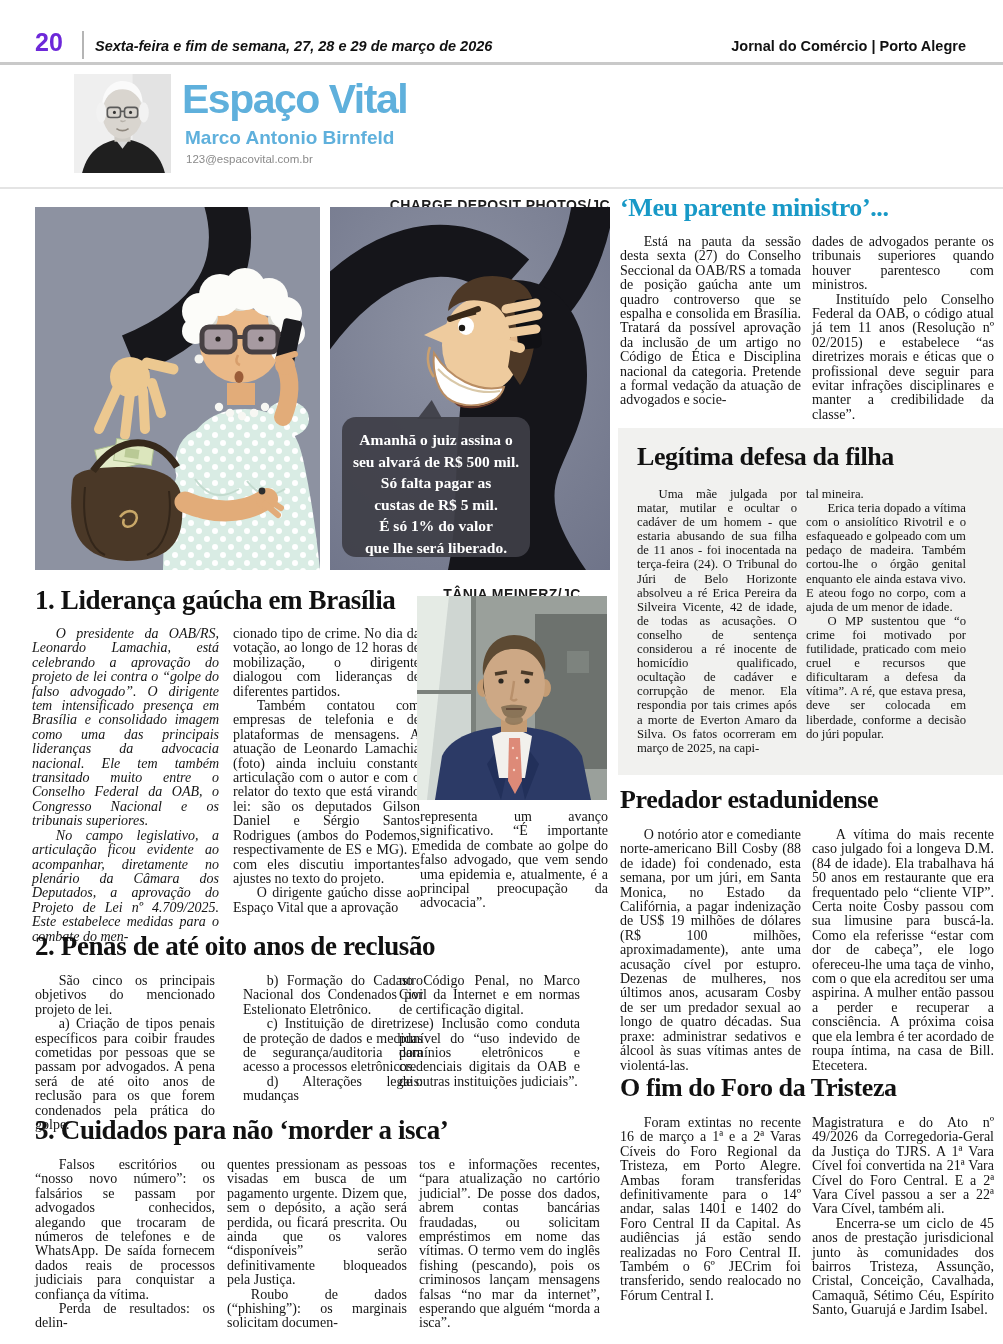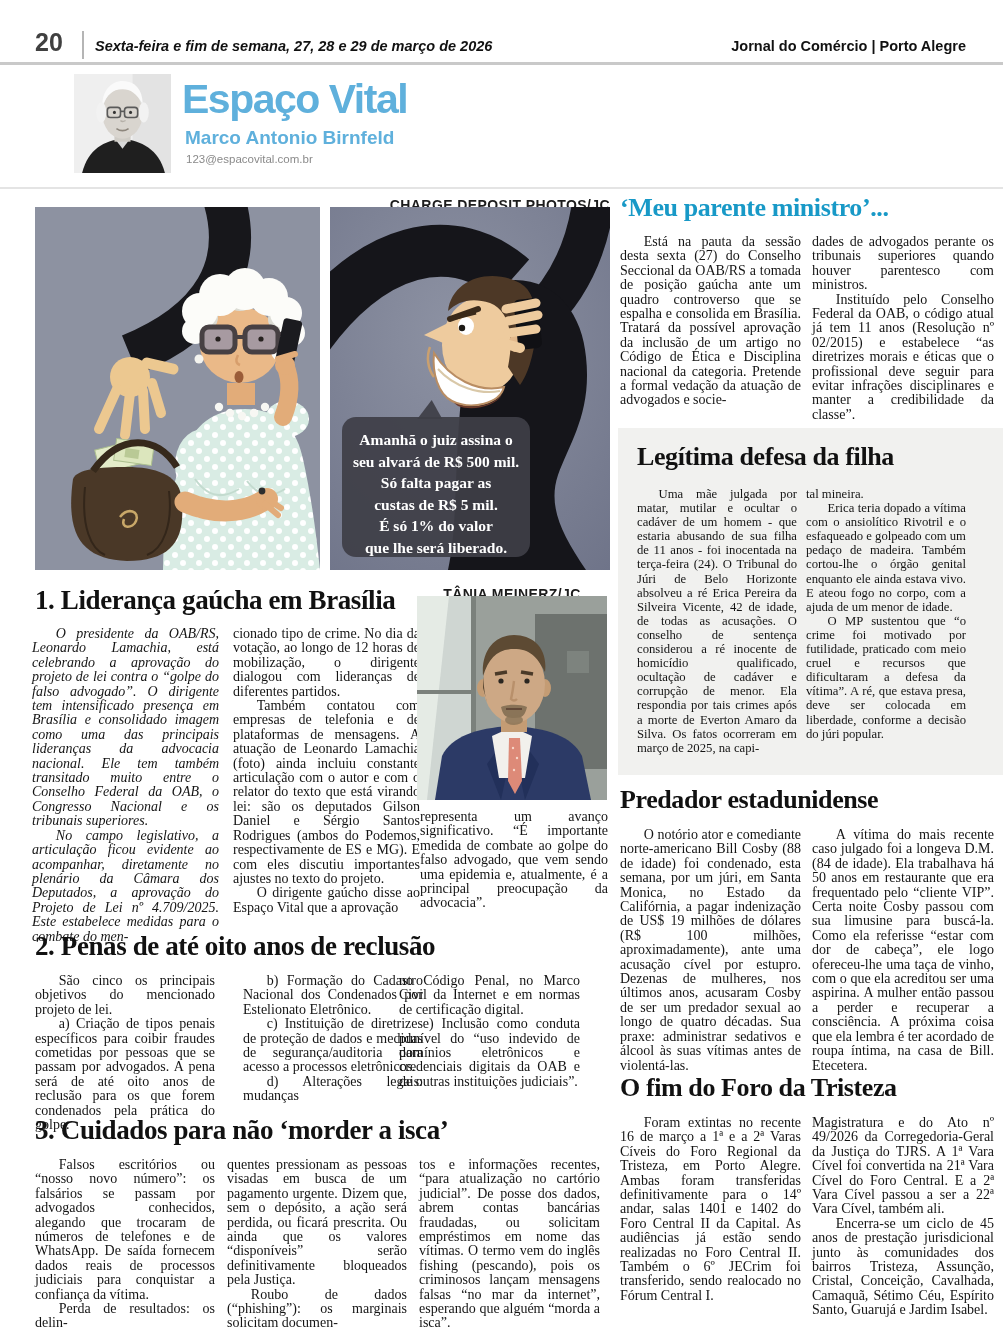--- a/index.html
+++ b/index.html
@@ -3,21 +3,21 @@
 <meta charset="utf-8">
 <style>
   html,body { margin:0; padding:0; background:#fff; }
   .page {
     position:relative; width:1003px; height:1344px; background:#fff;
     font-family:"Liberation Serif","DejaVu Serif",serif; color:#141414; overflow:hidden;
   }
   .sans { font-family:"Liberation Sans","DejaVu Sans",sans-serif; }
 
   
-  .pagenum { position:absolute; left:35px; top:28px; font-size:25px; font-weight:bold; color:#404040;text-align:center; }
+  .pagenum { position:absolute; left:35px; top:28px; font-size:25px; font-weight:bold; color:#6d28d9;text-align:center; }
   .topdiv  { position:absolute; left:82px; top:31px; width:2px; height:28px; background:#b5b5b5; }
   .topdate { position:absolute; left:95px; top:38px; font-size:14.5px; font-weight:bold; color:#111;font-style:italic; }
   .topright{ position:absolute; right:37px; top:38px; font-size:14.5px; font-weight:bold; color:#111; }
   .toprule { position:absolute; left:0; top:62px; width:100%; height:3px; background:#c9c9c9; }
 
   
   .aphoto   { position:absolute; left:74px; top:74px; width:97px; height:99px; }
   .mh-title { position:absolute; left:182px; top:76px; font-size:41px; font-weight:bold; letter-spacing:-1.5px; color:var(--accent,#5fb0dc); margin:0; }
   .mh-author{ position:absolute; left:185px; top:127px; font-size:19px; font-weight:bold; color:var(--accent,#5fb0dc); margin:0; }
   .mh-email { position:absolute; left:186px; top:153px; font-size:11.5px; color:#8a8a8a; }

